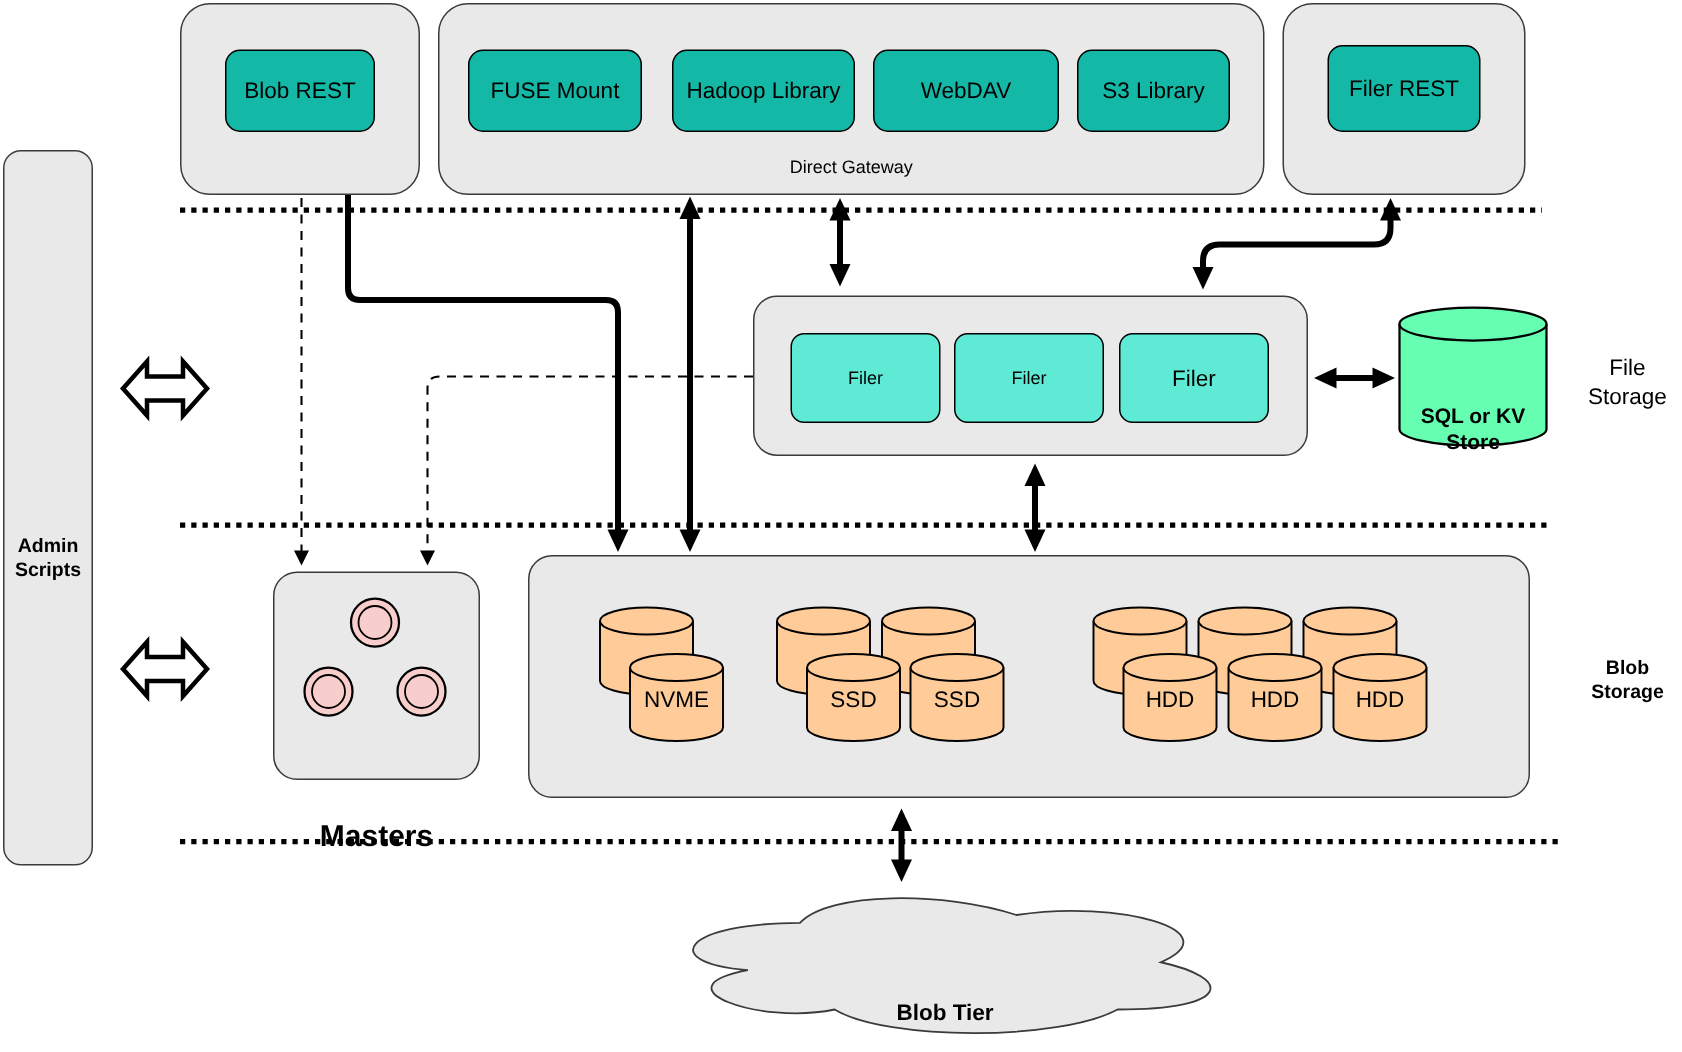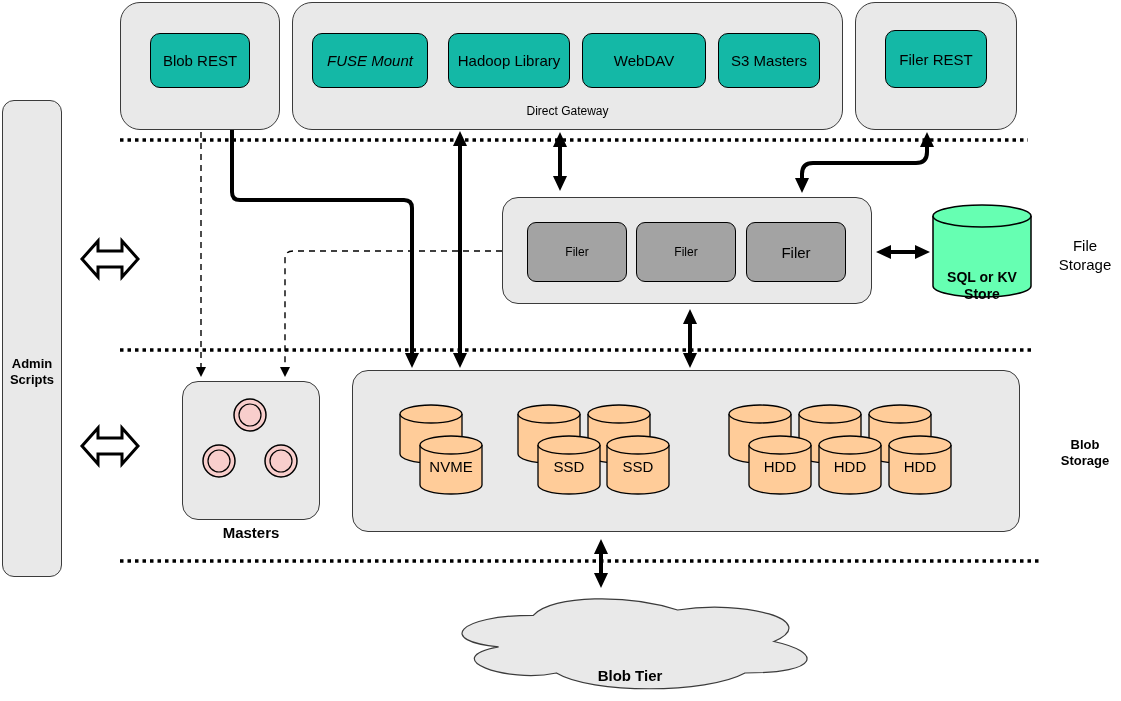--- a/index.html
+++ b/index.html
@@ -14,21 +14,21 @@
     background:#E9E9E9;border:1px solid #3b3b3b;border-radius:20px;z-index:1;
   }
   .group.small-r{border-radius:16px;}
   
   .node{
     background:#14b8a6;border:1px solid #000;border-radius:10px;z-index:2;
     display:flex;align-items:center;justify-content:center;font-size:15px;
   }
   
   .gnode{
-    background:#a3a3a3;border:1px solid #000;border-radius:9px;z-index:2;
+    background:#5eead4;border:1px solid #000;border-radius:9px;z-index:2;
     display:flex;align-items:center;justify-content:center;font-size:12px;
   }
   .gnode.big{font-size:15px;}
   .lbl{z-index:20;text-align:center;line-height:1.25;}
   .bold{font-weight:bold;margin-top:36px;}
   svg.overlay{
     position:absolute;left:0;top:0;width:1121px;height:701px;z-index:10;pointer-events:none;
   }
 </style>
 </head>
@@ -38,31 +38,31 @@
 
   <div class="abs group small-r" style="left:2px;top:100px;width:60px;height:477px;border-radius:12px;"></div>
   <div class="abs lbl bold" style="left:5px;top:320px;width:54px;font-size:13px;">Admin Scripts</div>
 
   <div class="abs group" style="left:120px;top:2px;width:160px;height:128px;"></div>
   <div class="abs node" style="left:150px;top:33px;width:100px;height:55px;">
     <span>Blob REST</span>
   </div>
 
   <div class="abs group" style="left:292px;top:2px;width:551px;height:128px;"></div>
-  <div class="abs node" style="left:312px;top:33px;width:116px;height:55px;font-style:italic;">
+  <div class="abs node" style="left:312px;top:33px;width:116px;height:55px;">
     <span>FUSE Mount</span>
   </div>
   <div class="abs node" style="left:448px;top:33px;width:122px;height:55px;">
     <span>Hadoop Library</span>
   </div>
   <div class="abs node" style="left:582px;top:33px;width:124px;height:55px;">
     <span>WebDAV</span>
   </div>
   <div class="abs node" style="left:718px;top:33px;width:102px;height:55px;">
-    <span>S3 Masters</span>
+    <span>S3 Library</span>
   </div>
   <div class="abs lbl" style="left:292px;top:104px;width:551px;font-size:12px;">Direct Gateway</div>
 
   <div class="abs group" style="left:855px;top:2px;width:162px;height:128px;"></div>
   <div class="abs node" style="left:885px;top:30px;width:102px;height:58px;">
     <span>Filer REST</span>
   </div>
 
   <div class="abs group small-r" style="left:502px;top:197px;width:370px;height:107px;"></div>
   <div class="abs gnode" style="left:527px;top:222px;width:100px;height:60px;">
@@ -74,21 +74,21 @@
   <div class="abs gnode big" style="left:746px;top:222px;width:100px;height:60px;">
     <span>Filer</span>
   </div>
 
   <div class="abs lbl bold" style="left:935px;top:233px;width:94px;font-size:14px;line-height:1.2;">SQL or KV Store</div>
 
   <div class="abs lbl" style="left:1048px;top:237px;width:74px;font-size:15px;">File Storage</div>
   <div class="abs lbl" style="left:1048px;top:437px;width:74px;font-size:13px;font-weight:bold;">Blob Storage</div>
 
   <div class="abs group small-r" style="left:182px;top:381px;width:138px;height:139px;"></div>
-  <div class="abs lbl bold" style="left:182px;top:488px;width:138px;font-size:15px;">Masters</div>
+  <div class="abs lbl bold" style="left:182px;top:510px;width:138px;font-size:20px;">Masters</div>
 
   <div class="abs group small-r" style="left:352px;top:370px;width:668px;height:162px;"></div>
 
   <div class="abs lbl" style="left:421px;top:458px;width:60px;font-size:15px;">NVME</div>
   <div class="abs lbl" style="left:539px;top:458px;width:60px;font-size:15px;">SSD</div>
   <div class="abs lbl" style="left:608px;top:458px;width:60px;font-size:15px;">SSD</div>
   <div class="abs lbl" style="left:750px;top:458px;width:60px;font-size:15px;">HDD</div>
   <div class="abs lbl" style="left:820px;top:458px;width:60px;font-size:15px;">HDD</div>
   <div class="abs lbl" style="left:890px;top:458px;width:60px;font-size:15px;">HDD</div>
 

